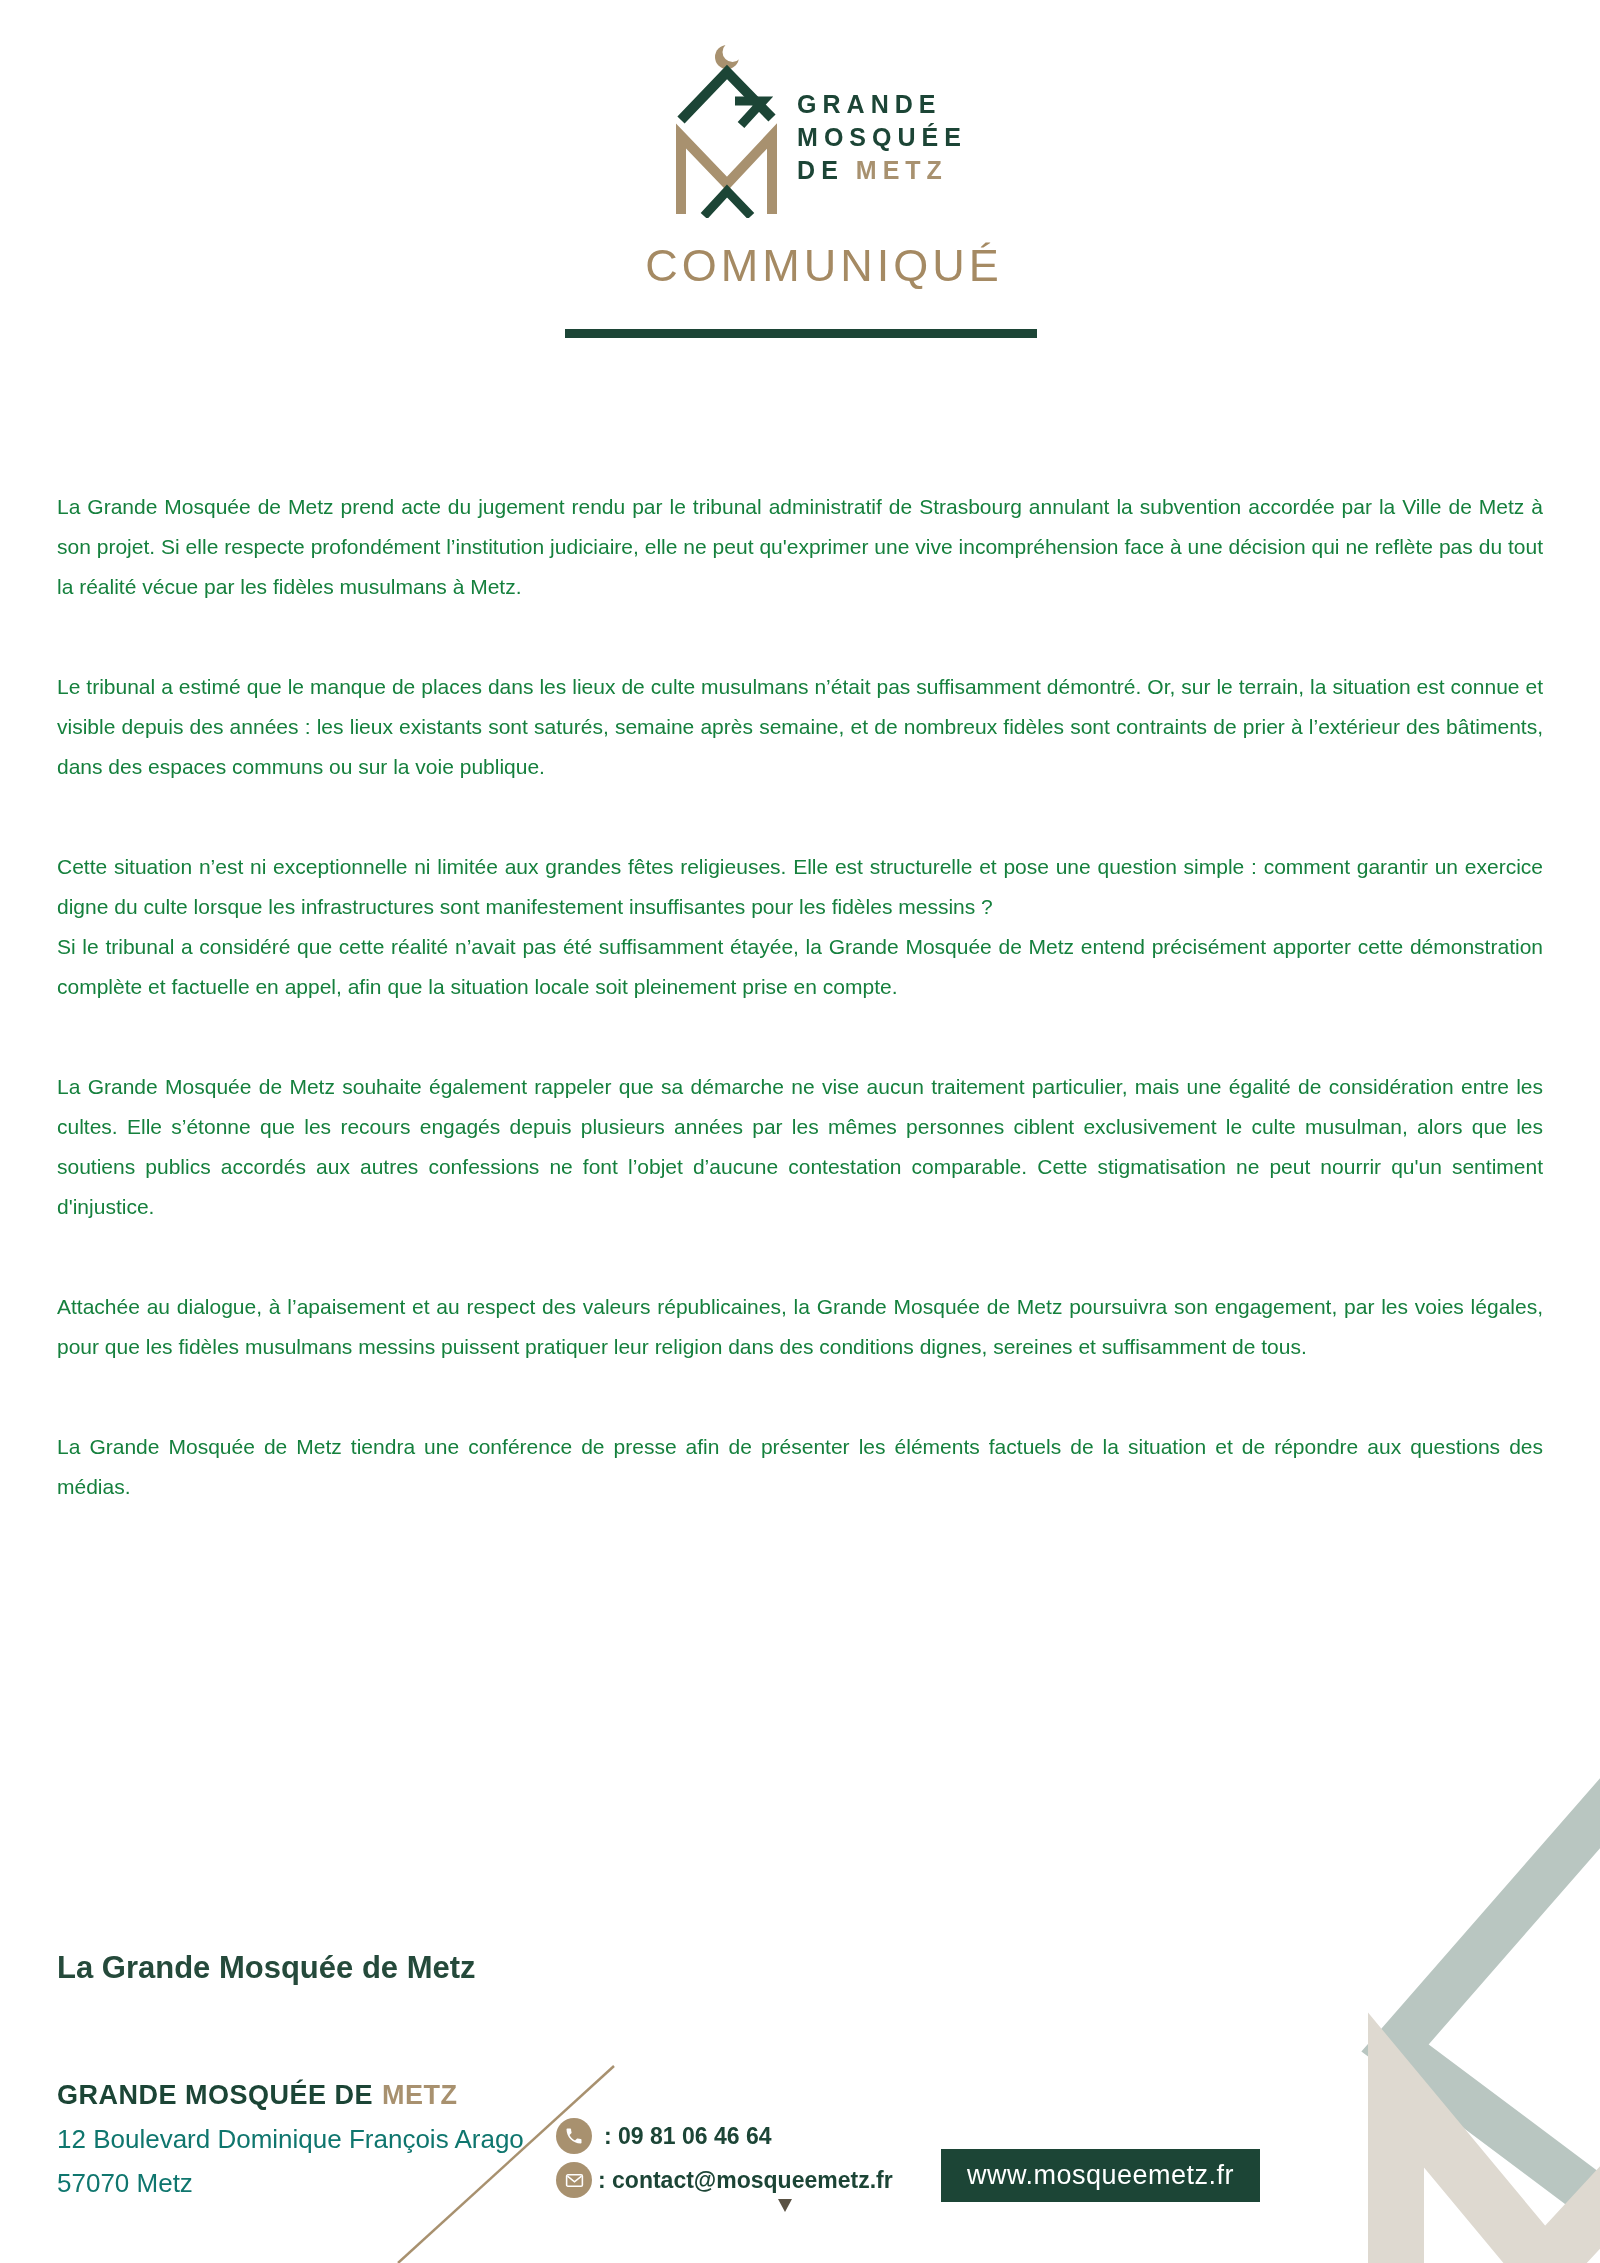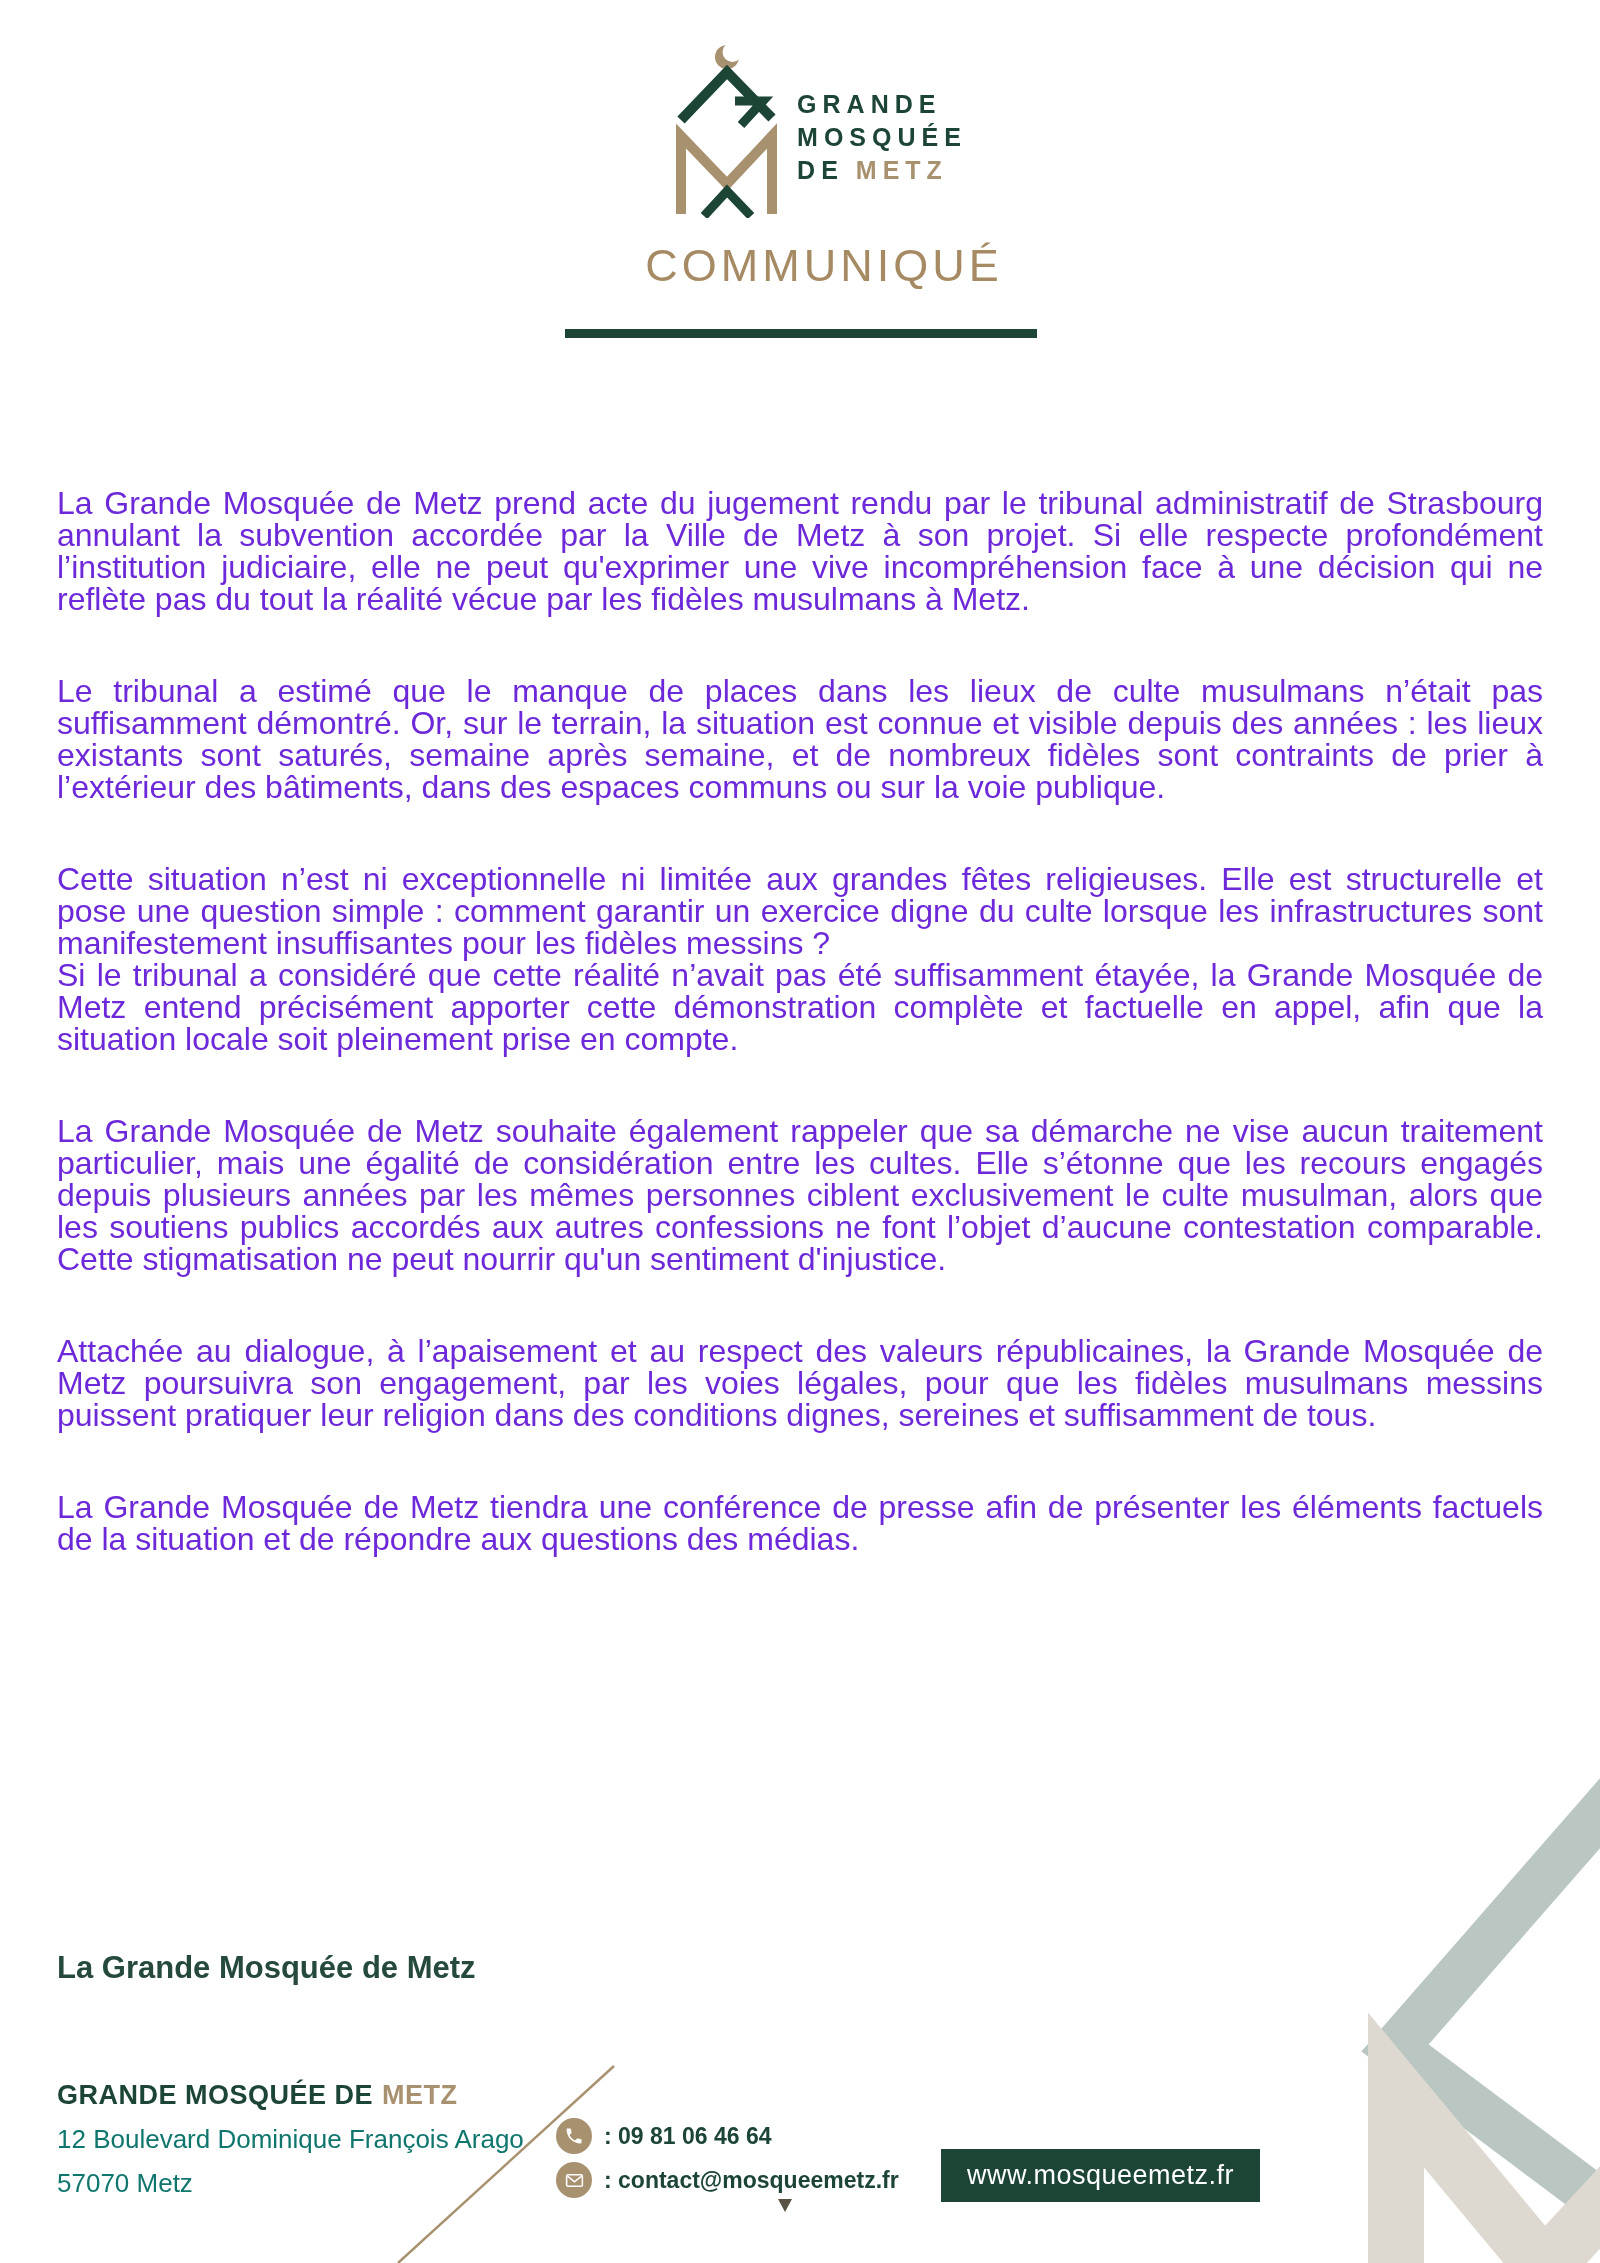--- a/index.html
+++ b/index.html
@@ -18,36 +18,36 @@
 
   .title {
     position:absolute; top:240px; left:0; width:100%; text-align:center; z-index:2;
     font-size:45px; letter-spacing:4px; color:#a58a63; font-weight:400;padding-left:24px;
   }
   .title-underline { position:absolute; top:329px; left:565px; width:472px; height:9px; background:#1c4536; z-index:2; }
 
   .dateline { position:absolute; top:392px; left:0; width:100%; text-align:center; font-size:32px; color:#254a3b; z-index:2; }
 
   
-  .body-text { position:absolute; top:487px; left:57px; width:1486px; z-index:2; color:#6d28d9; font-size:32px; line-height:32px; }
+  .body-text { position:absolute; top:487px; left:57px; width:1486px; z-index:2; color:#15803d; font-size:21px; line-height:40px; }
   .body-text p { margin:0 0 60px 0; text-align:justify; }
   .body-text p.tight { margin-bottom:0; }
 
   .signature { position:absolute; top:1950px; left:57px; font-size:31px; font-weight:700; color:#254a3b; z-index:2; }
 
   
   .f-org { position:absolute; top:2080px; left:57px; font-size:27px; font-weight:700; letter-spacing:0.5px; color:#1c4536; z-index:2; }
   .f-org .tan { color:#a8916f; margin-left:9px; }
   .f-addr { position:absolute; left:57px; font-size:26px; color:#0f766e; z-index:2; }
   .f-addr1 { top:2124px; }
   .f-addr2 { top:2168px; }
 
   .contact-row { position:absolute; left:556px; display:flex; align-items:center; gap:12px; color:#1c4536; font-size:23px; font-weight:700; z-index:2; }
   .row-phone { top:2118px; }
-  .row-email { top:2162px; }
+  .row-email { top:2162px;gap:6px; }
   .cicon { width:36px; height:36px; border-radius:50%; background:#a8916f; display:flex; align-items:center; justify-content:center; flex:0 0 36px; }
 
   .web-badge {
     position:absolute; left:941px; top:2149px; z-index:2;
     background:#1c4536; color:#ffffff; font-size:27px; padding:11px 26px; letter-spacing:0.5px;
   }
 
   .cursor-artifact {
     position:absolute; left:778px; top:2199px; z-index:2; width:0; height:0;
     border-left:7px solid transparent; border-right:7px solid transparent; border-top:13px solid #5a5244;

